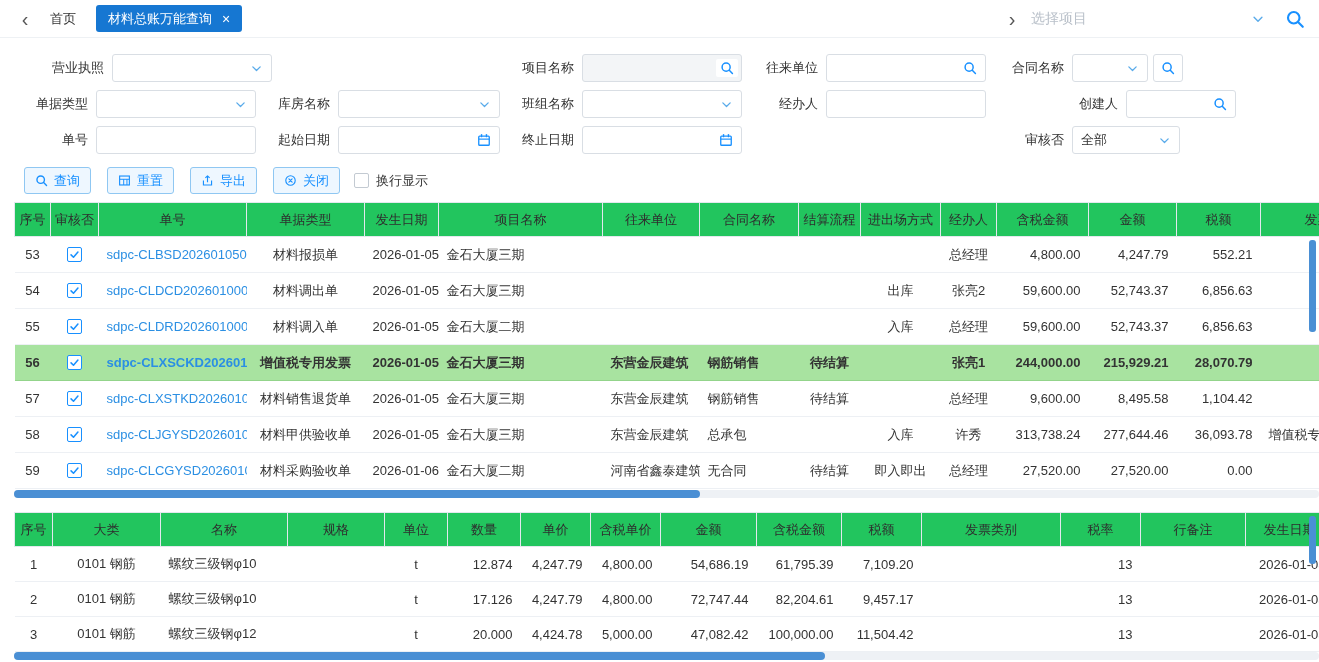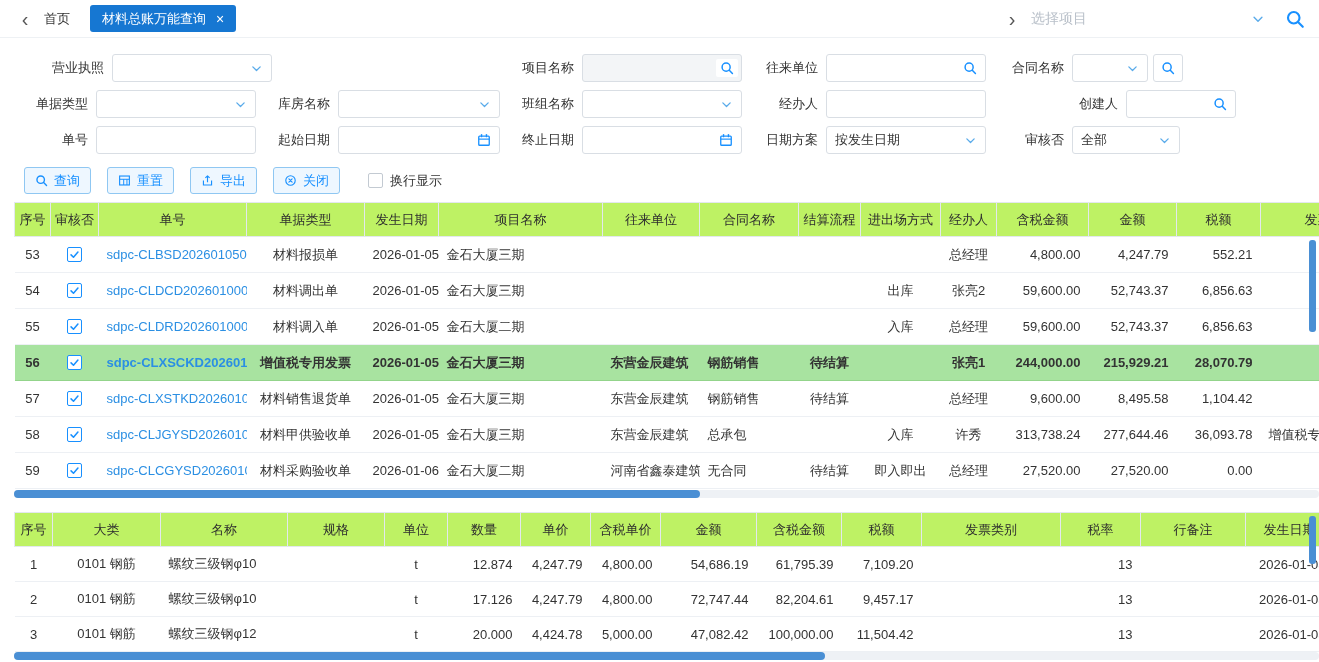--- a/index.html
+++ b/index.html
@@ -4,21 +4,21 @@
 <style>
   * { box-sizing: border-box; margin: 0; padding: 0; }
   html,body { background:#fff; }
   body { font-family:"Liberation Sans","DejaVu Sans",sans-serif; font-size:13px; color:#333; }
   .app { position:relative; width:1319px; height:662px; background:#fff; overflow:hidden; }
 
   
   .topbar { position:absolute; top:0; left:0; right:0; height:38px; display:flex; align-items:center;
             padding:0 14px; border-bottom:1px solid #eef1f4; background:#fff; }
   .nav-chevron { font-size:20px; color:#555; width:22px; text-align:center; cursor:pointer; line-height:1; }
-  .home-tab { margin-left:8px; color:#333; cursor:pointer; }
+  .home-tab { margin-left:14px; color:#333; cursor:pointer; }
   .active-tab { margin-left:20px; height:27px; background:#1677d2; color:#fff; display:flex; align-items:center;
                 gap:10px; padding:0 12px; border-radius:3px; cursor:pointer; }
   .tab-close { font-size:14px; cursor:pointer; line-height:1; }
   .topbar-spacer { flex:1; }
   .project-select { width:250px; height:30px; display:flex; align-items:center; justify-content:space-between;
                     padding:0 8px; color:#b9c0c9; font-size:14px; cursor:pointer; }
   .project-select .icon { color:#5aabea; font-size:14px; }
   .topbar-search { margin-left:12px; color:#1890ff; font-size:20px; cursor:pointer; }
 
   
@@ -39,34 +39,34 @@
   .icon-search { color:#1890ff; font-size:14px; }
   .icon-calendar { color:#1890ff; font-size:14px; }
 
   
   .toolbar { position:absolute; top:167px; left:24px; display:flex; align-items:center; gap:14px; }
   .toolbar-buttons { display:flex; gap:16px; }
   .btn { height:27px; display:flex; align-items:center; gap:6px; padding:0 10px; border:1px solid #8fc7f2;
          background:#eef7ff; color:#1890ff; border-radius:3px; font-size:13px; cursor:pointer;
          font-family:inherit; }
   .btn .icon { font-size:13px; color:#1890ff; }
-  .wrap-check { display:flex; align-items:center; margin-left:14px; cursor:pointer;text-align:right; }
+  .wrap-check { display:flex; align-items:center; cursor:pointer;text-align:right; }
   .cbx { width:15px; height:15px; border:1px solid #1890ff; border-radius:2px; background:#fff;
          display:inline-flex; align-items:center; justify-content:center; color:#1890ff; font-size:11px; }
   .cbx.empty { border-color:#c3cad2; }
   .wrap-label { margin-left:7px; color:#333; }
 
   
   .tbl-wrap { position:absolute; left:14px; width:1305px; overflow:hidden; }
   #main-wrap { top:202px; height:287px; }
   #detail-wrap { top:512px; height:140px; }
   table { border-collapse:collapse; table-layout:fixed; }
   #main-table { width:1386px; }
   #detail-table { width:1319px; }
-  th { height:34px; background:#bef264; color:#2e2e2e; font-weight:500; font-size:13px;
+  th { height:34px; background:#22c55e; color:#2e2e2e; font-weight:500; font-size:13px;
        border-top:1px solid #e3e8ee; border-bottom:1px solid #e3e8ee; border-right:1px solid #e3e8ee;
        white-space:nowrap; overflow:hidden; text-align:center; padding:0 4px; }
   th:first-child { border-left:1px solid #e3e8ee; }
   td { border-bottom:1px solid #edf0f4; font-size:13px; padding:0 8px; white-space:nowrap;
        overflow:hidden; background:#fff; color:#333; }
   #main-table td { height:36px; }
   #detail-table td { height:35px; }
   .a-l { text-align:left; } .a-c { text-align:center; } .a-r { text-align:right; }
   .link { color:#2b8fe3; cursor:pointer; }
   tr.hl td { background:#a8e3a0; font-weight:bold; border-bottom-color:#93d48b; }
@@ -244,31 +244,20 @@
         <div class="fcell" style="left: 497px;">
           <span class="flabel" style="width: 63px;">终止日期</span>
           <div class="ctrl" style="width: 160px;">
             <span class="ctrl-val"></span>
             <span class="icon icon-calendar">
               <svg width="1em" height="1em" viewBox="0 0 16 16" fill="none">
                 <rect x="2" y="3.5" width="12" height="10.5" rx="1" stroke="currentColor" stroke-width="1.5"></rect>
                 <line x1="2" y1="7" x2="14" y2="7" stroke="currentColor" stroke-width="1.3"></line>
                 <line x1="5.2" y1="1.8" x2="5.2" y2="4.2" stroke="currentColor" stroke-width="1.5" stroke-linecap="round"></line>
                 <line x1="10.8" y1="1.8" x2="10.8" y2="4.2" stroke="currentColor" stroke-width="1.5" stroke-linecap="round"></line>
-              </svg>
-            </span>
-          </div>
-        </div>
-        <div class="fcell" style="left: 742px;">
-          <span class="flabel" style="width: 62px;">日期方案</span>
-          <div class="ctrl select" style="width: 160px;">
-            <span class="ctrl-val">按发生日期</span>
-            <span class="icon icon-chevron">
-              <svg width="1em" height="1em" viewBox="0 0 16 16" fill="none">
-                <path d="M3.5 6 L8 10.5 L12.5 6" stroke="currentColor" stroke-width="1.6" stroke-linecap="round" stroke-linejoin="round"></path>
               </svg>
             </span>
           </div>
         </div>
         <div class="fcell" style="left: 990px;">
           <span class="flabel" style="width: 60px;">审核否</span>
           <div class="ctrl select" style="width: 108px;">
             <span class="ctrl-val">全部</span>
             <span class="icon icon-chevron">
               <svg width="1em" height="1em" viewBox="0 0 16 16" fill="none">

